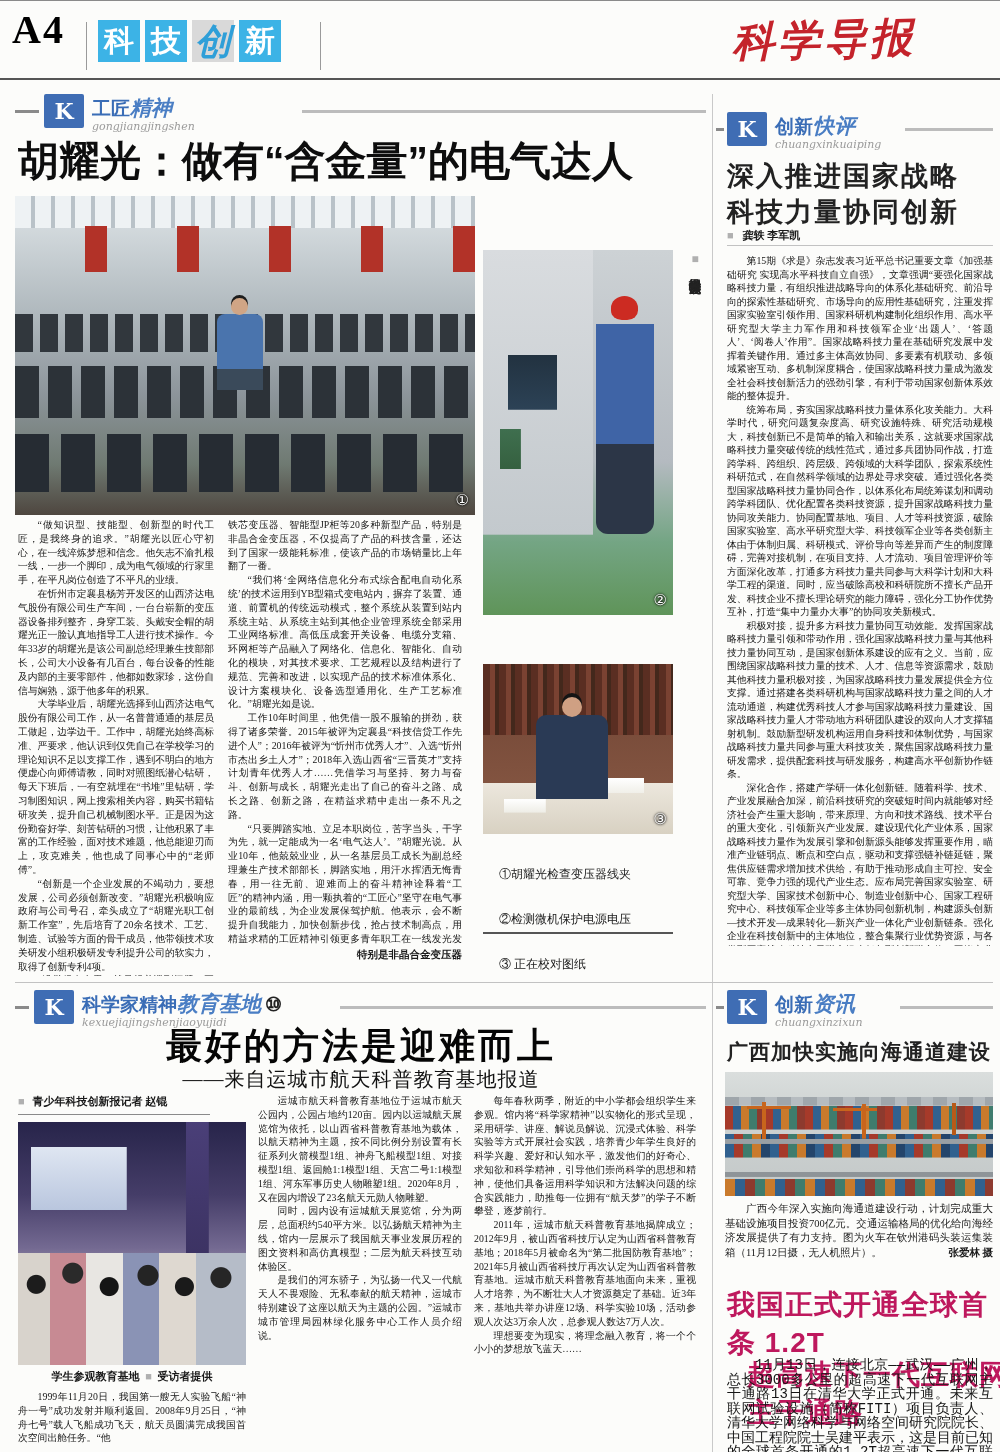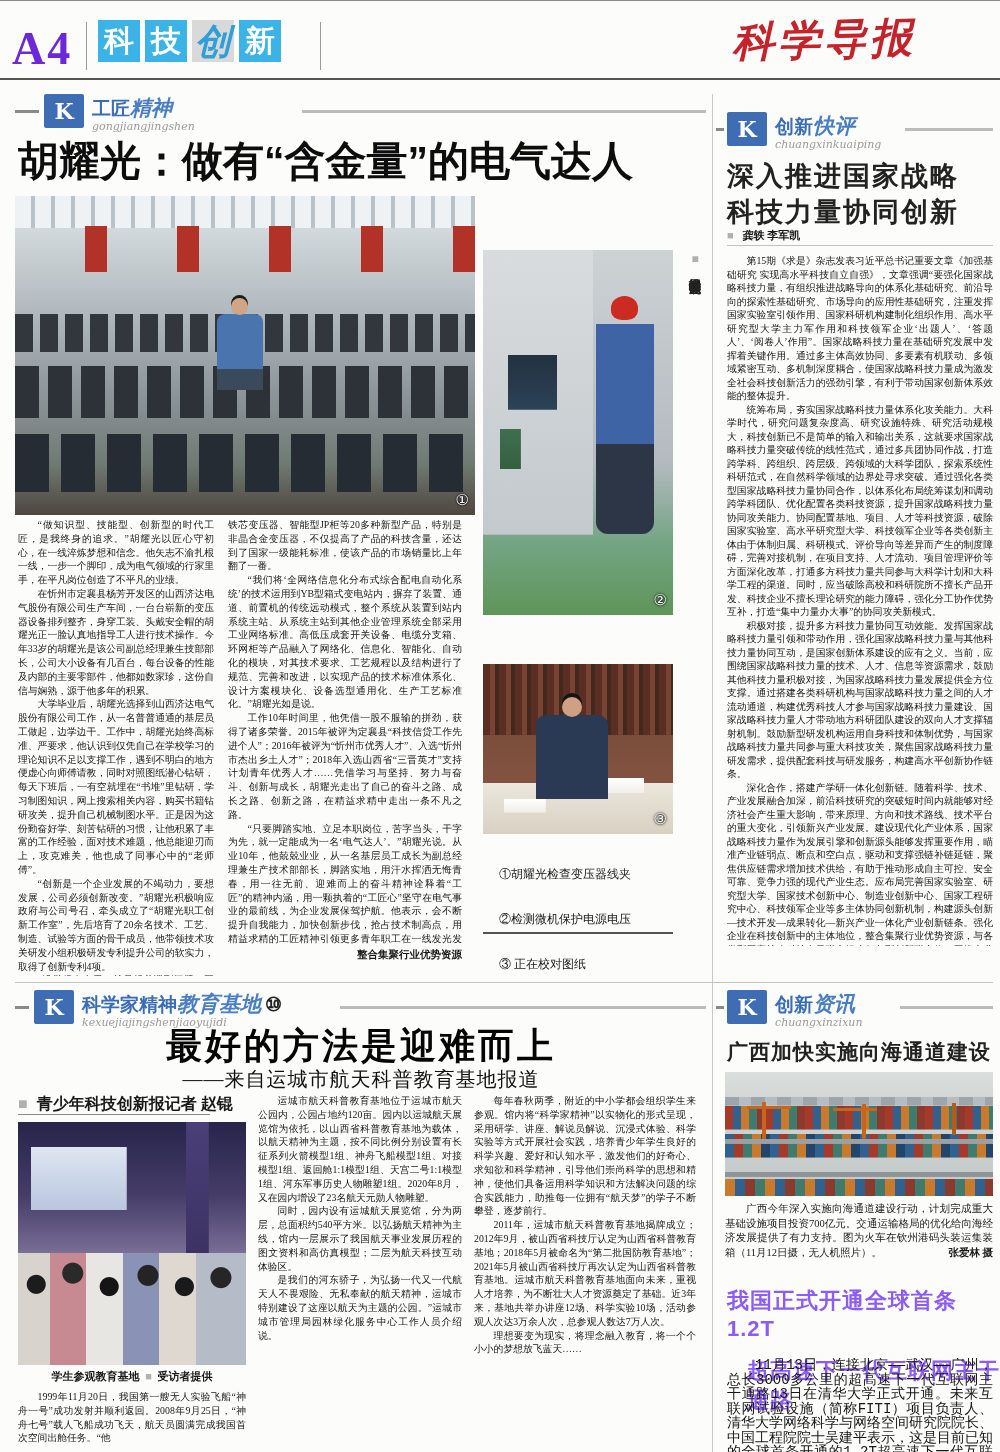--- a/index.html
+++ b/index.html
@@ -3,21 +3,21 @@
 <meta charset="utf-8">
 <style>
   html,body{margin:0;padding:0;background:#e8e8e4;}
   .page{position:relative;width:1000px;height:1452px;margin:0 auto;background:#fcfcfa;overflow:hidden;
         font-family:"Liberation Serif","DejaVu Serif",serif;color:#1a1a1a;}
   .abs{position:absolute;}
   .vline{position:absolute;background:#9a9a9a;width:1px;}
 
   
   #topline{left:0;top:8;width:1000px;height:1px;background:#8a8a8a;}
-  #pageno{left:12;left:12px;top:22px;font-size:46px;font-weight:bold;letter-spacing:2px;color:#6d28d9;}
+  #pageno{left:12;left:12px;top:6px;font-size:40px;font-weight:bold;letter-spacing:2px;color:#000000;}
   #vlh1{left:86px;top:22px;height:48px;}
   #tagbox{left:98px;top:20px;display:flex;gap:5px;}
   #tagbox .tg{width:42px;height:42px;text-align:center;line-height:42px;font-size:30px;font-weight:bold;
       font-family:"Liberation Sans","DejaVu Sans",sans-serif;}
   #tagbox .solid{background:#3cb3e6;color:#fff;}
   #tagbox .script{background:#d9d9d9;color:#2f9fd8;font-family:"DejaVu Serif",serif;font-style:italic;font-size:36px;}
   #vlh2{left:320px;top:22px;height:48px;}
   #mast{left:732px;top:12px;font-size:42px;font-weight:bold;font-style:italic;color:#c4232b;
         font-family:"DejaVu Serif",serif;letter-spacing:4px;transform:rotate(-1.5deg);}
   #hdrinfo{left:868px;top:20px;width:132px;font-size:11.5px;font-weight:bold;line-height:19px;color:#111;}
@@ -125,36 +125,36 @@
   #a2body{left:727px;top:254px;width:266px;height:692px;font-size:9.8px;line-height:13.5px;}
 
   
   #vsep{left:712px;top:94px;height:1358px;background:#c9c9c9;}
   #sepmid{left:15px;top:982px;width:978px;height:1px;background:#c2c2c2;}
 
   
   #headline2{left:15px;top:1022px;width:692px;text-align:center;font-size:36px;font-weight:bold;color:#050505;
       font-family:"DejaVu Serif",serif;letter-spacing:3px;}
   #subtitle2{left:15px;top:1066px;width:692px;text-align:center;font-size:20px;color:#111;letter-spacing:1px;}
-  #byline2{left:18px;top:1094px;font-size:16px;font-weight:bold;}
+  #byline2{left:18px;top:1094px;font-size:11px;font-weight:bold;}
   #byline2 .bullet{color:#b0b0b0;margin-right:5px;}
   #b2line{left:18px;top:1114px;width:192px;height:1px;background:#8a8a8a;}
   #capD{left:18px;top:1369px;width:228px;text-align:center;font-size:11px;font-weight:bold;}
   #capD .bullet{color:#b0b0b0;margin:0 3px;}
   #a3colA{left:18px;top:1390px;width:228px;height:62px;}
   #a3colB{left:258px;top:1094px;width:204px;height:358px;}
   #a3colC{left:474px;top:1094px;width:222px;height:358px;}
 
   
   #headline3{left:727px;top:1038px;width:270px;font-size:21px;font-weight:bold;letter-spacing:1px;color:#222;
       font-family:"Liberation Sans","DejaVu Sans",sans-serif;}
   #capE{left:725px;top:1202px;width:268px;font-size:10.5px;line-height:14.5px;text-align:justify;}
   #capE p{margin:0;text-indent:2em;}
   #credE{left:725px;top:1246px;width:268px;text-align:right;font-size:10.5px;font-weight:bold;}
-  #headline4a,#headline4b{left:727px;width:270px;font-size:22px;font-weight:bold;letter-spacing:1px;color:#8b5cf6;
+  #headline4a,#headline4b{left:727px;width:270px;font-size:28px;font-weight:bold;letter-spacing:1px;color:#be185d;
       font-family:"Liberation Sans","DejaVu Sans",sans-serif;}
   #headline4a{top:1286px;} #headline4b{top:1356px;margin-left:20px;}
   #a4body{left:727px;top:1358px;width:266px;height:94px;font-size:14px;line-height:14.5px;font-family:Liberation Mono, monospace;}
 </style>
 </head>
 <body>
 
 <div class="page">
 
   <div class="abs" id="topline"></div>
@@ -216,21 +216,21 @@
       <p>大学毕业后，胡耀光选择到山西济达电气股份有限公司工作，从一名普普通通的基层员工做起，边学边干。工作中，胡耀光始终高标准、严要求，他认识到仅凭自己在学校学习的理论知识不足以支撑工作，遇到不明白的地方便虚心向师傅请教，同时对照图纸潜心钻研，每天下班后，一有空就埋在“书堆”里钻研，学习制图知识，网上搜索相关内容，购买书籍钻研攻关，提升自己机械制图水平。正是因为这份勤奋好学、刻苦钻研的习惯，让他积累了丰富的工作经验，面对技术难题，他总能迎刃而上，攻克难关，他也成了同事心中的“老师傅”。</p>
       <p>“创新是一个企业发展的不竭动力，要想发展，公司必须创新改变。”胡耀光积极响应政府与公司号召，牵头成立了“胡耀光职工创新工作室”，先后培育了20余名技术、工艺、制造、试验等方面的骨干成员，他带领技术攻关研发小组积极研发专利提升公司的软实力，取得了创新专利4项。</p>
       <p>“没觉得有多累，就是想着遇到问题，不能躲避，最好的方法是迎难而上，办法总比困难多嘛！”胡耀光带领创新工作室核心人员开发设计出适应市场需求的新型节能型非晶合金变压器和立体卷</p>
     </div>
   <div class="newscol cont" id="a1col2">
       <p>铁芯变压器、智能型JP柜等20多种新型产品，特别是非晶合金变压器，不仅提高了产品的科技含量，还达到了国家一级能耗标准，使该产品的市场销量比上年翻了一番。</p>
       <p>“我们将‘全网络信息化分布式综合配电自动化系统’的技术运用到YB型箱式变电站内，摒弃了装置、通道、前置机的传统远动模式，整个系统从装置到站内系统主站、从系统主站到其他企业管理系统全部采用工业网络标准。高低压成套开关设备、电缆分支箱、环网柜等产品融入了网络化、信息化、智能化、自动化的模块，对其技术要求、工艺规程以及结构进行了规范、完善和改进，以实现产品的技术标准体系化、设计方案模块化、设备选型通用化、生产工艺标准化。”胡耀光如是说。</p>
       <p>工作10年时间里，他凭借一股不服输的拼劲，获得了诸多荣誉。2015年被评为定襄县“科技信贷工作先进个人”；2016年被评为“忻州市优秀人才”、入选“忻州市杰出乡土人才”；2018年入选山西省“三晋英才”支持计划青年优秀人才……凭借学习与坚持、努力与奋斗、创新与成长，胡耀光走出了自己的奋斗之路、成长之路、创新之路，在精益求精中走出一条不凡之路。</p>
       <p>“只要脚踏实地、立足本职岗位，苦字当头，干字为先，就一定能成为一名‘电气达人’。”胡耀光说。从业10年，他兢兢业业，从一名基层员工成长为副总经理兼生产技术部部长，脚踏实地，用汗水挥洒无悔青春，用一往无前、迎难而上的奋斗精神诠释着“工匠”的精神内涵，用一颗执着的“工匠心”坚守在电气事业的最前线，为企业发展保驾护航。他表示，会不断提升自我能力，加快创新步伐，抢占技术制高点，用精益求精的工匠精神引领更多青年职工在一线发光发热，用奋斗铸就最美的青春。</p>
     </div>
-  <div class="abs" id="credit1">整合集聚行业优势资源</div>
+  <div class="abs" id="credit1">特别是非晶合金变压器</div>
 
   <div class="stub" style="left:716px;top:128px;width:8px;"></div>
   <div class="kbox" style="left:727px;top:112px;">K</div>
   <div class="seclab" style="left:775px;top:112px;">
     <span class="plain">创新</span><span class="calli">快评</span>
   </div>
   <div class="pinyin" style="left:775px;top:138px;">chuangxinkuaiping</div>
   <div class="longl" style="left:905px;top:128px;width:88px;"></div>
 
   <div class="abs" id="headline0a">深入推进国家战略</div>

